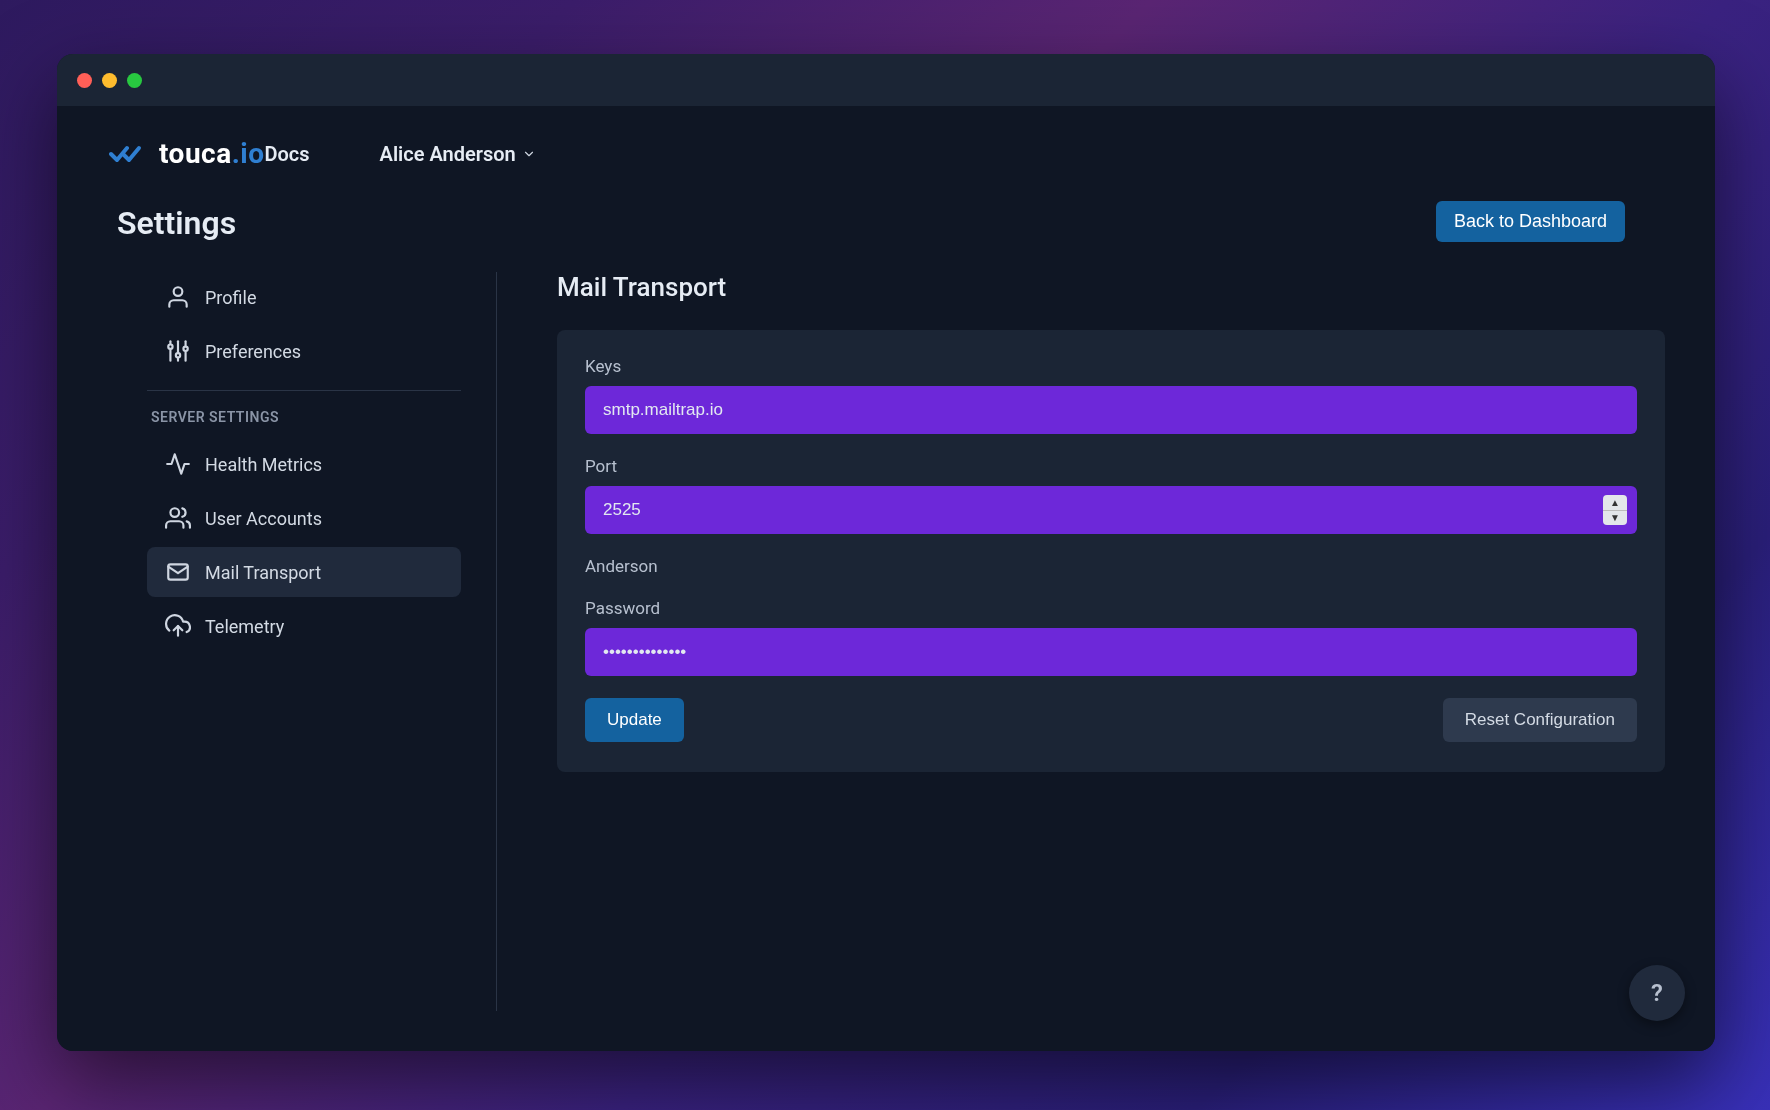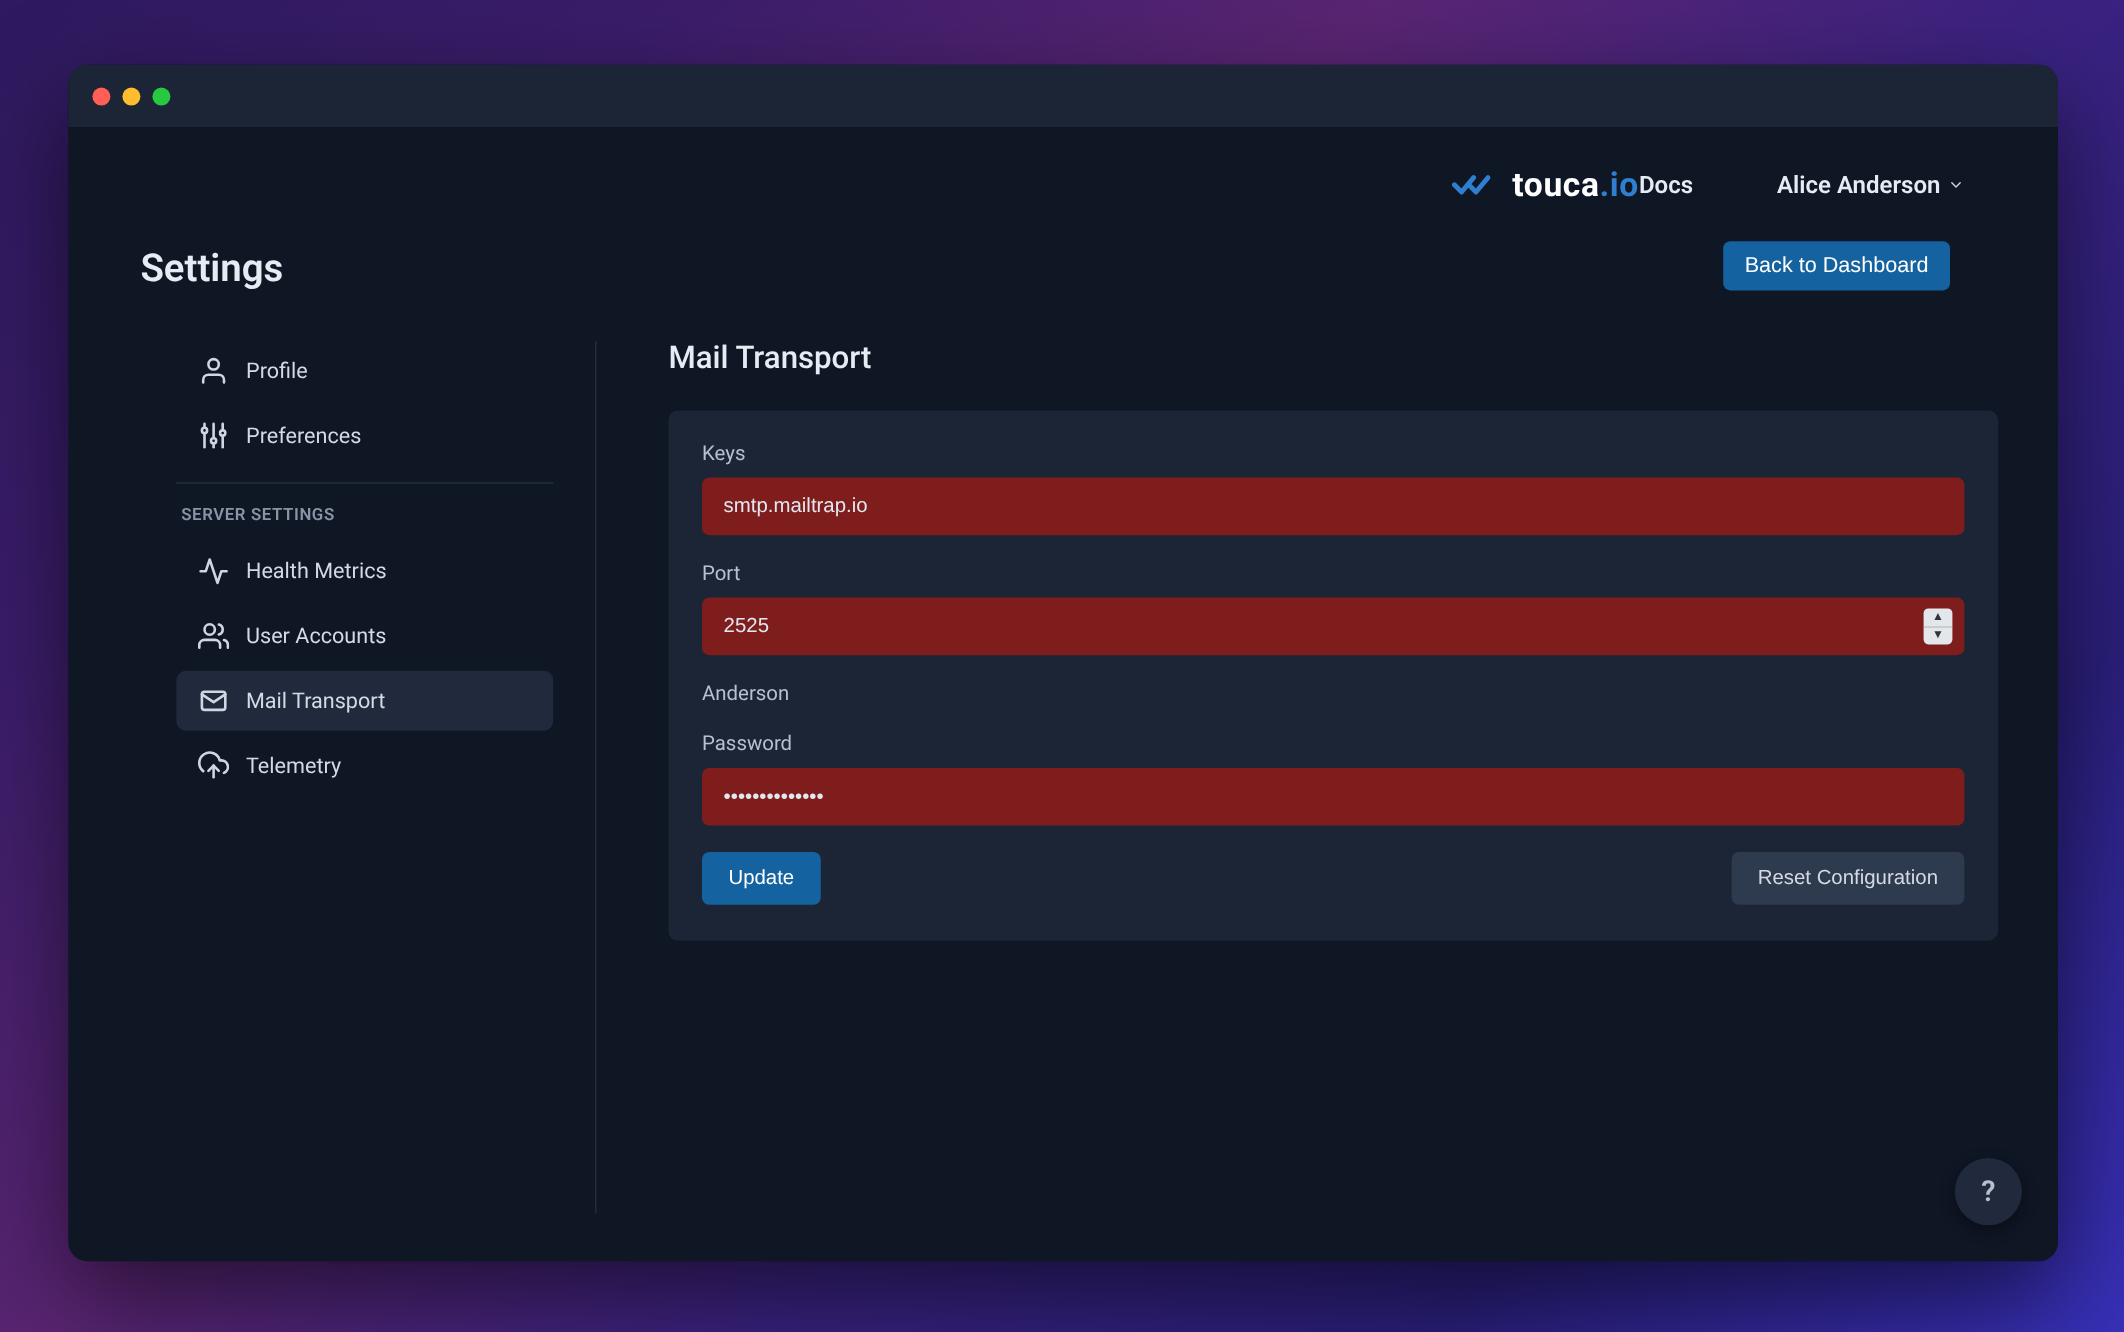--- a/index.html
+++ b/index.html
@@ -49,22 +49,22 @@
     display: flex;
     flex-direction: column;
     background: #0f1624;
     color: #cfd6e1;
   }
 
   .topnav {
     height: 95px;
     display: flex;
     align-items: center;
-    padding: 0 78px;
-    justify-content: flex-end;
+    padding: 0 52px;
+    justify-content: flex-start;
   }
   .logo {
     display: flex;
     align-items: center;
     gap: 10px;
   }
   .logo svg { display: block; }
   .logo .brand { font-size: 28px; font-weight: 700; color: #fff; letter-spacing: 0.5px; }
   .logo .brand .io { color: #2f7fd1; }
   .topnav-right { display: flex; align-items: center; gap: 70px; }
@@ -86,21 +86,20 @@
     border-radius: 6px;
     font-size: 18px;
     font-weight: 500;
     cursor: pointer;
   }
 
   .main-area {
     display: flex;
     flex: 1;
     padding: 0 50px 40px 90px;
-    margin-top: 12px;
   }
 
   .sidebar {
     width: 350px;
     padding-right: 35px;
     border-right: 1px solid #2a3446;
   }
   .sidebar-item {
     display: flex;
     align-items: center;
@@ -135,21 +134,21 @@
   }
   .field { margin-bottom: 22px; }
   .field label {
     display: block;
     color: #b7c0cf;
     font-size: 17px;
     margin-bottom: 10px;
   }
   .field input {
     width: 100%;
-    background: #7f1d1d;
+    background: #6d28d9;
     border: none;
     border-radius: 6px;
     color: #e2e8f0;
     font-size: 17px;
     padding: 14px 18px;
     outline: none;
   }
   .number-wrap { position: relative; }
   .number-stepper {
     position: absolute;

